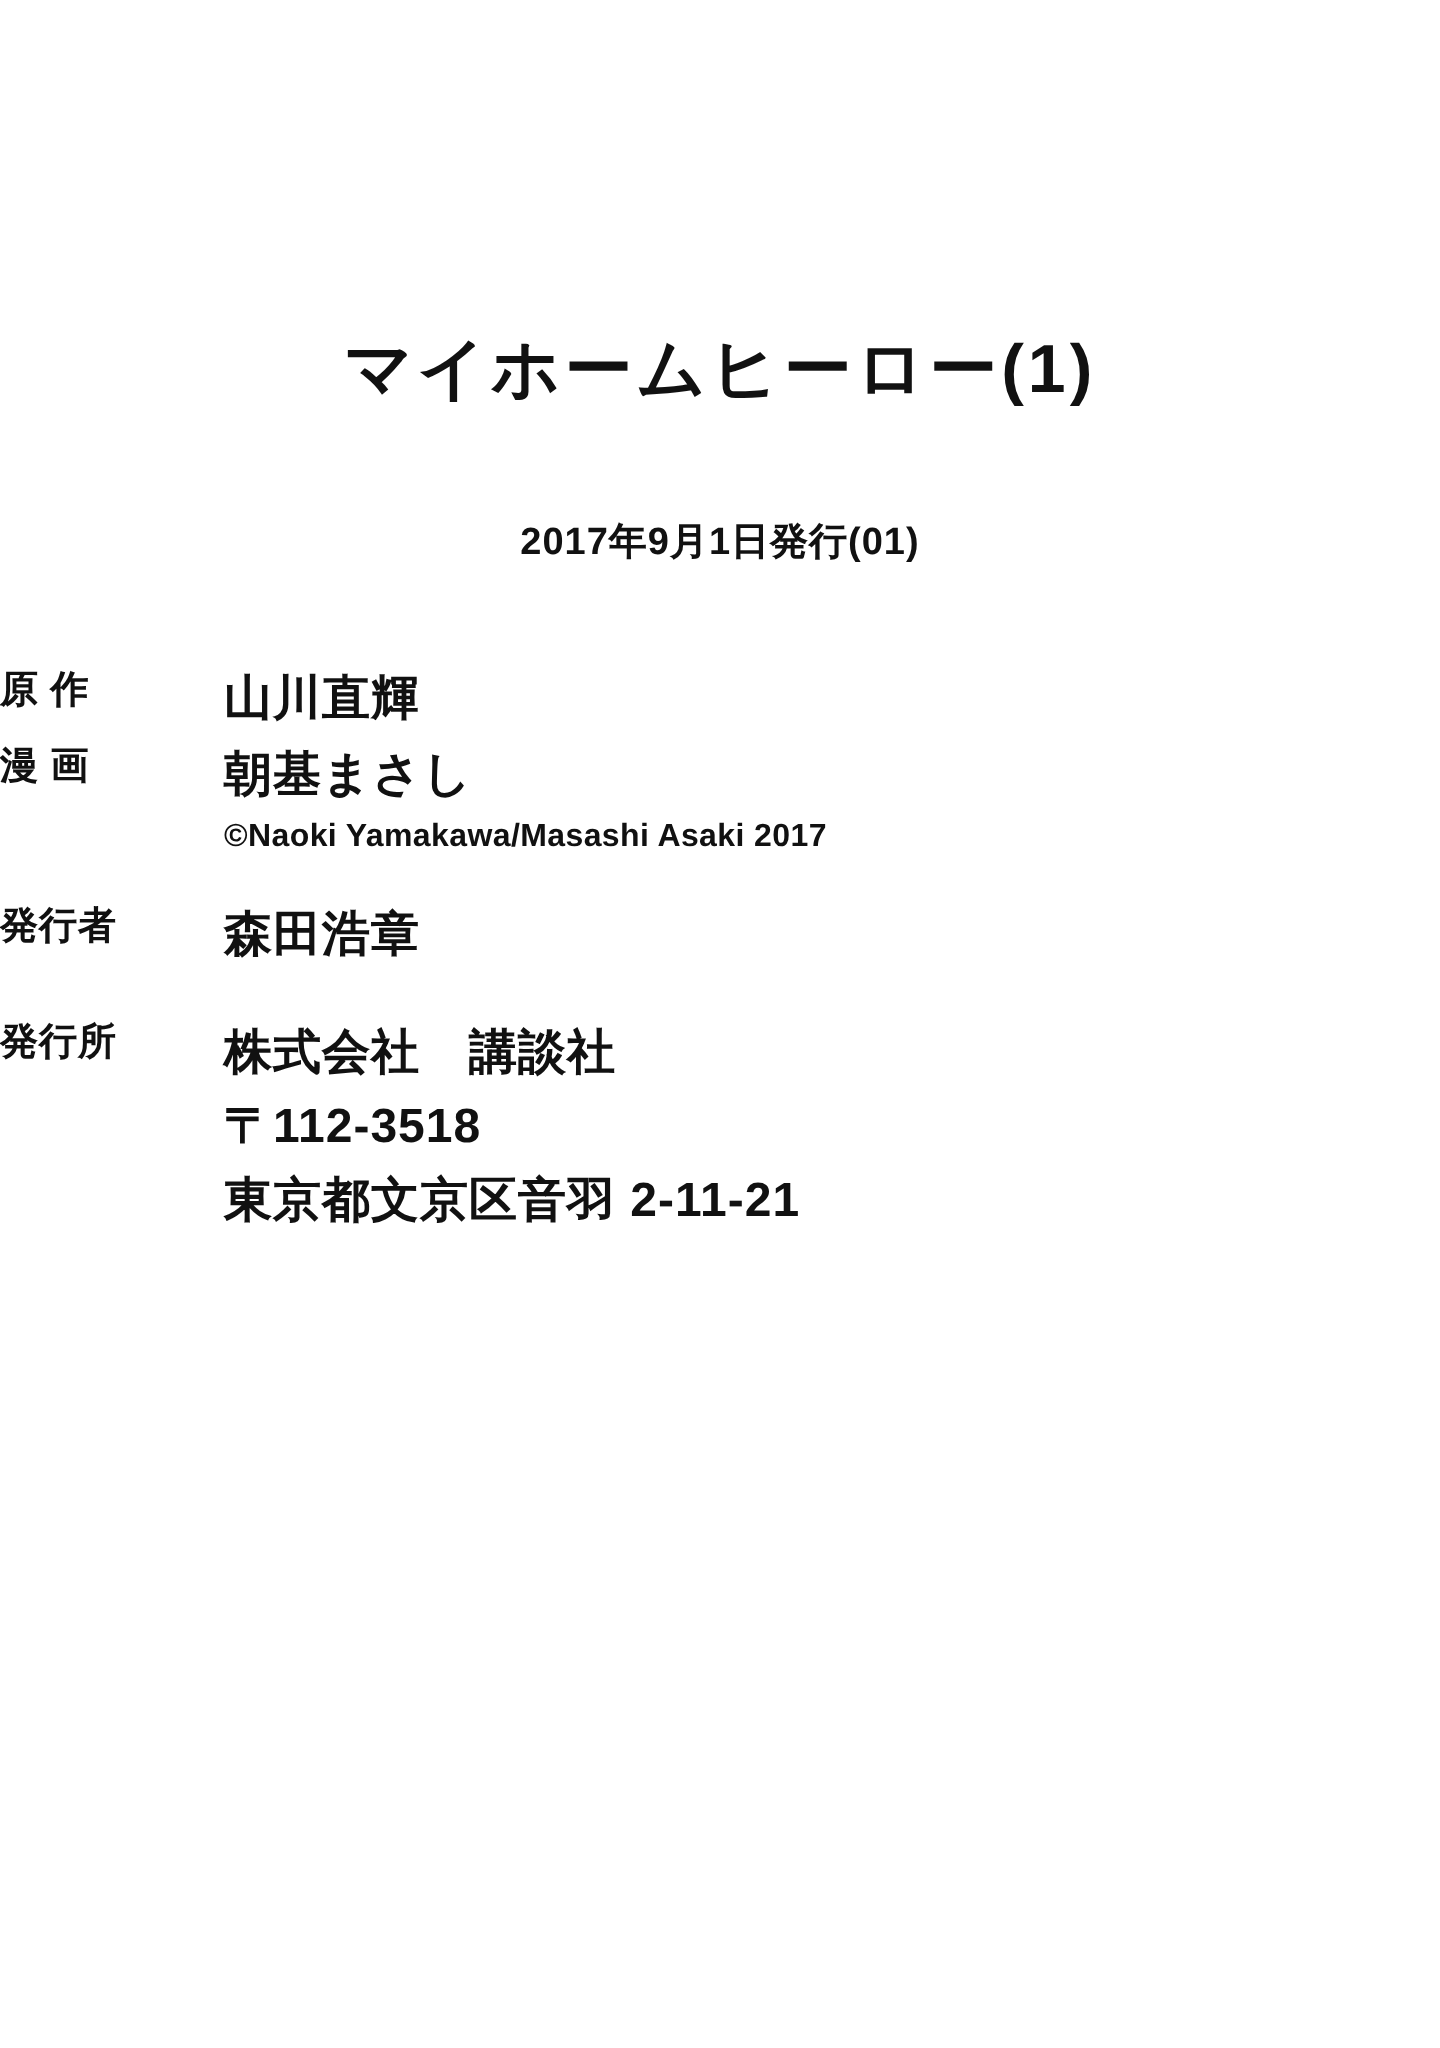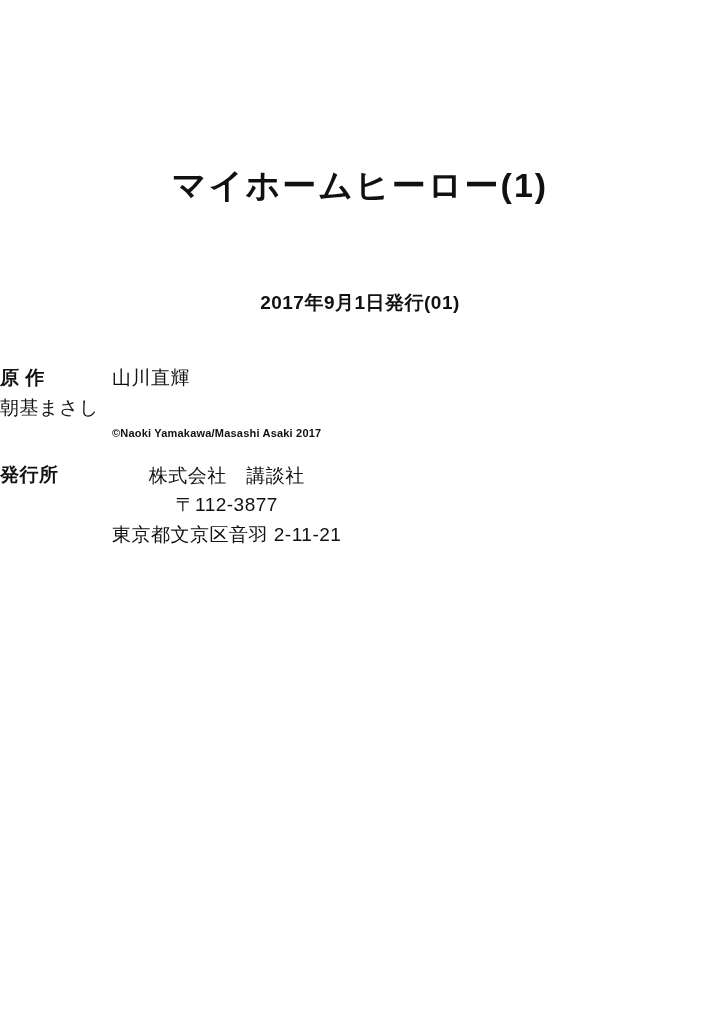--- a/index.html
+++ b/index.html
@@ -33,21 +33,21 @@
     font-weight: bold;
     letter-spacing: 2px;
     margin-top: 165px;
     line-height: 1.2;
     white-space: nowrap;
   }
   .pubdate {
     text-align: center;
     font-size: 19px;
     font-weight: bold;
-    margin-top: 84px;
+    margin-top: 52px;
     letter-spacing: 0.5px;
   }
   .credits {
     margin-top: 48px;
   }
   .row {
     display: flex;
     align-items: flex-start;
     margin-bottom: 2px;
   }
@@ -59,31 +59,30 @@
     flex: 0 0 112px;
     font-size: 19px;
     font-weight: bold;
     letter-spacing: 0.5px;
     line-height: 1.5;
   }
   .label.spaced {
     letter-spacing: 0.5px;
   }
   .value {
-    font-size: 19px;
-    font-weight: normal;
+    font-size: 24px;
+    font-weight: bold;
     line-height: 1.5;
     letter-spacing: 0.5px;
-    text-align: center;
   }
   .value-block div {
     line-height: 1.55;
   }
   .copyright {
-    font-size: 11px;
+    font-size: 16px;
     font-weight: bold;
     letter-spacing: 0.2px;
     padding-left: 112px;
     margin-top: 4px;
     margin-bottom: 2px;
   }
 </style>
 </head>
 <body>
 
@@ -95,30 +94,35 @@
     <div class="pubdate">2017年9月1日発行(01)</div>
 
     <div class="credits">
 
       <div class="row">
         <div class="label spaced">原 作</div>
         <div class="value">山川直輝</div>
       </div>
 
       <div class="row">
+        <div class="label spaced">漫 画</div>
         <div class="value">朝基まさし</div>
       </div>
 
       <div class="copyright">©Naoki Yamakawa/Masashi Asaki 2017</div>
 
+      <div class="row row-gap">
+        <div class="label">発行者</div>
+        <div class="value">森田浩章</div>
+      </div>
 
       <div class="row row-gap">
         <div class="label">発行所</div>
         <div class="value value-block">
           <div>株式会社　講談社</div>
-          <div>〒112-3877</div>
+          <div>〒112-3518</div>
           <div>東京都文京区音羽 2-11-21</div>
         </div>
       </div>
 
     </div>
   </div>
 </div>
 
 </body></html>

